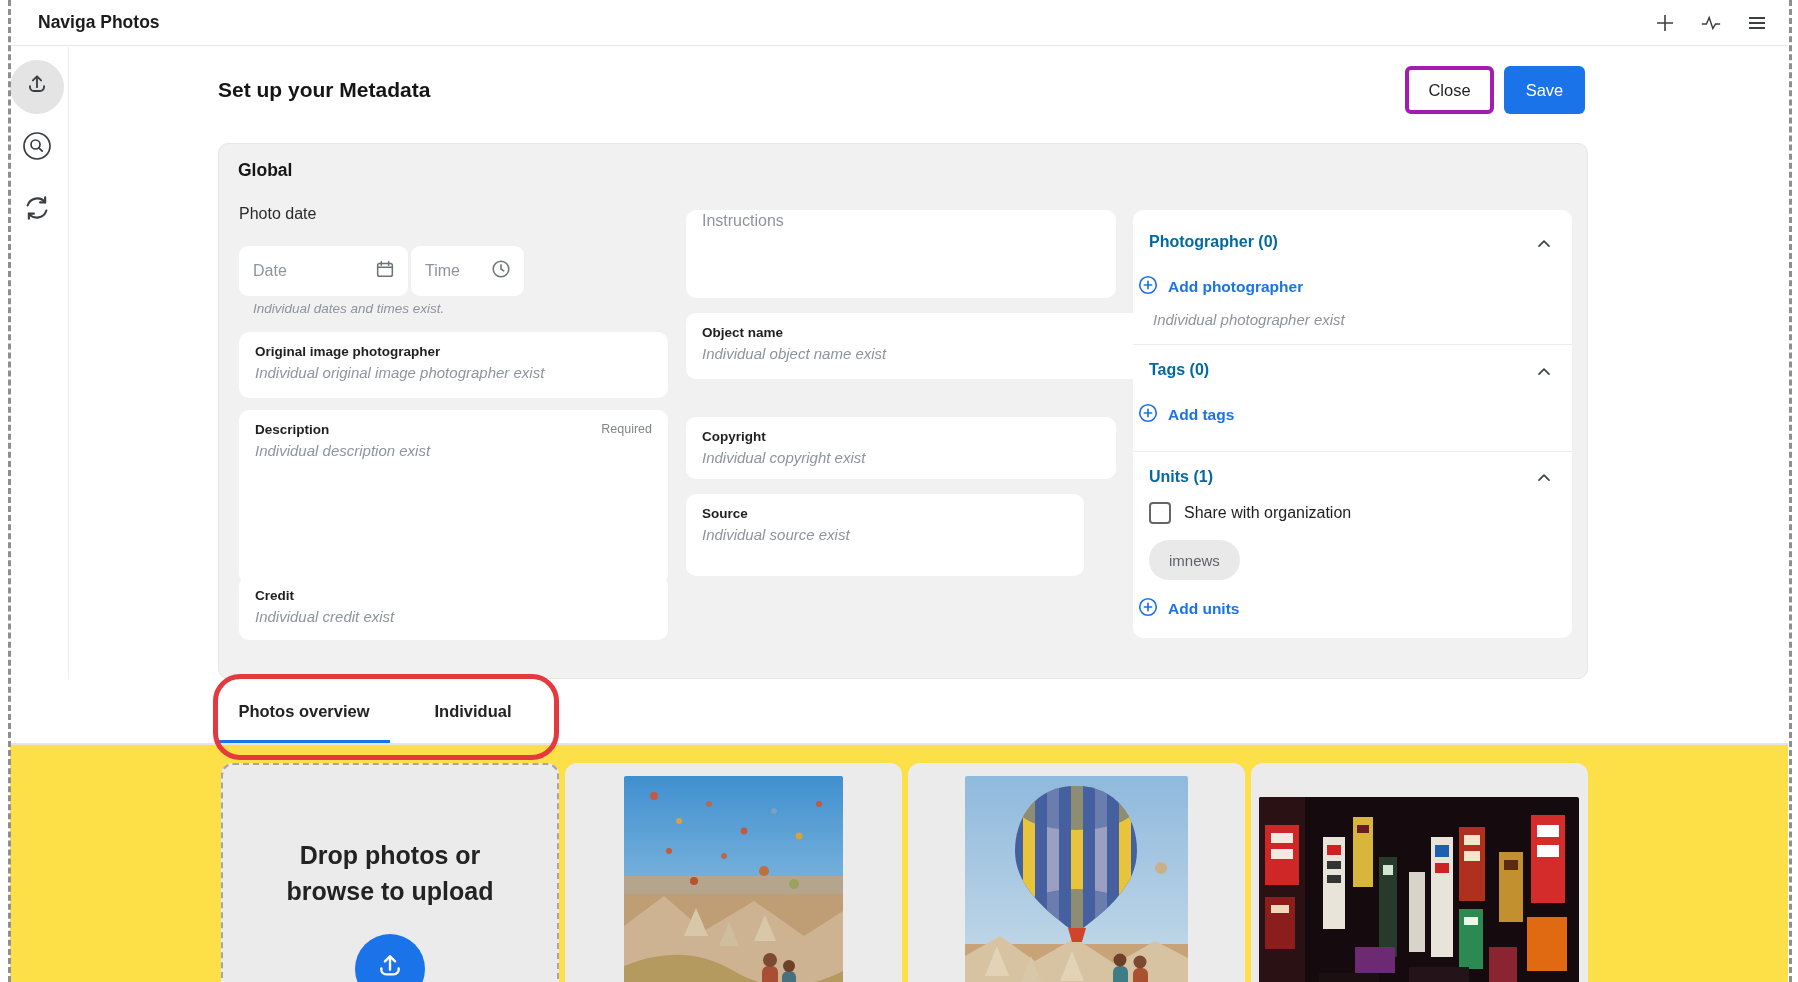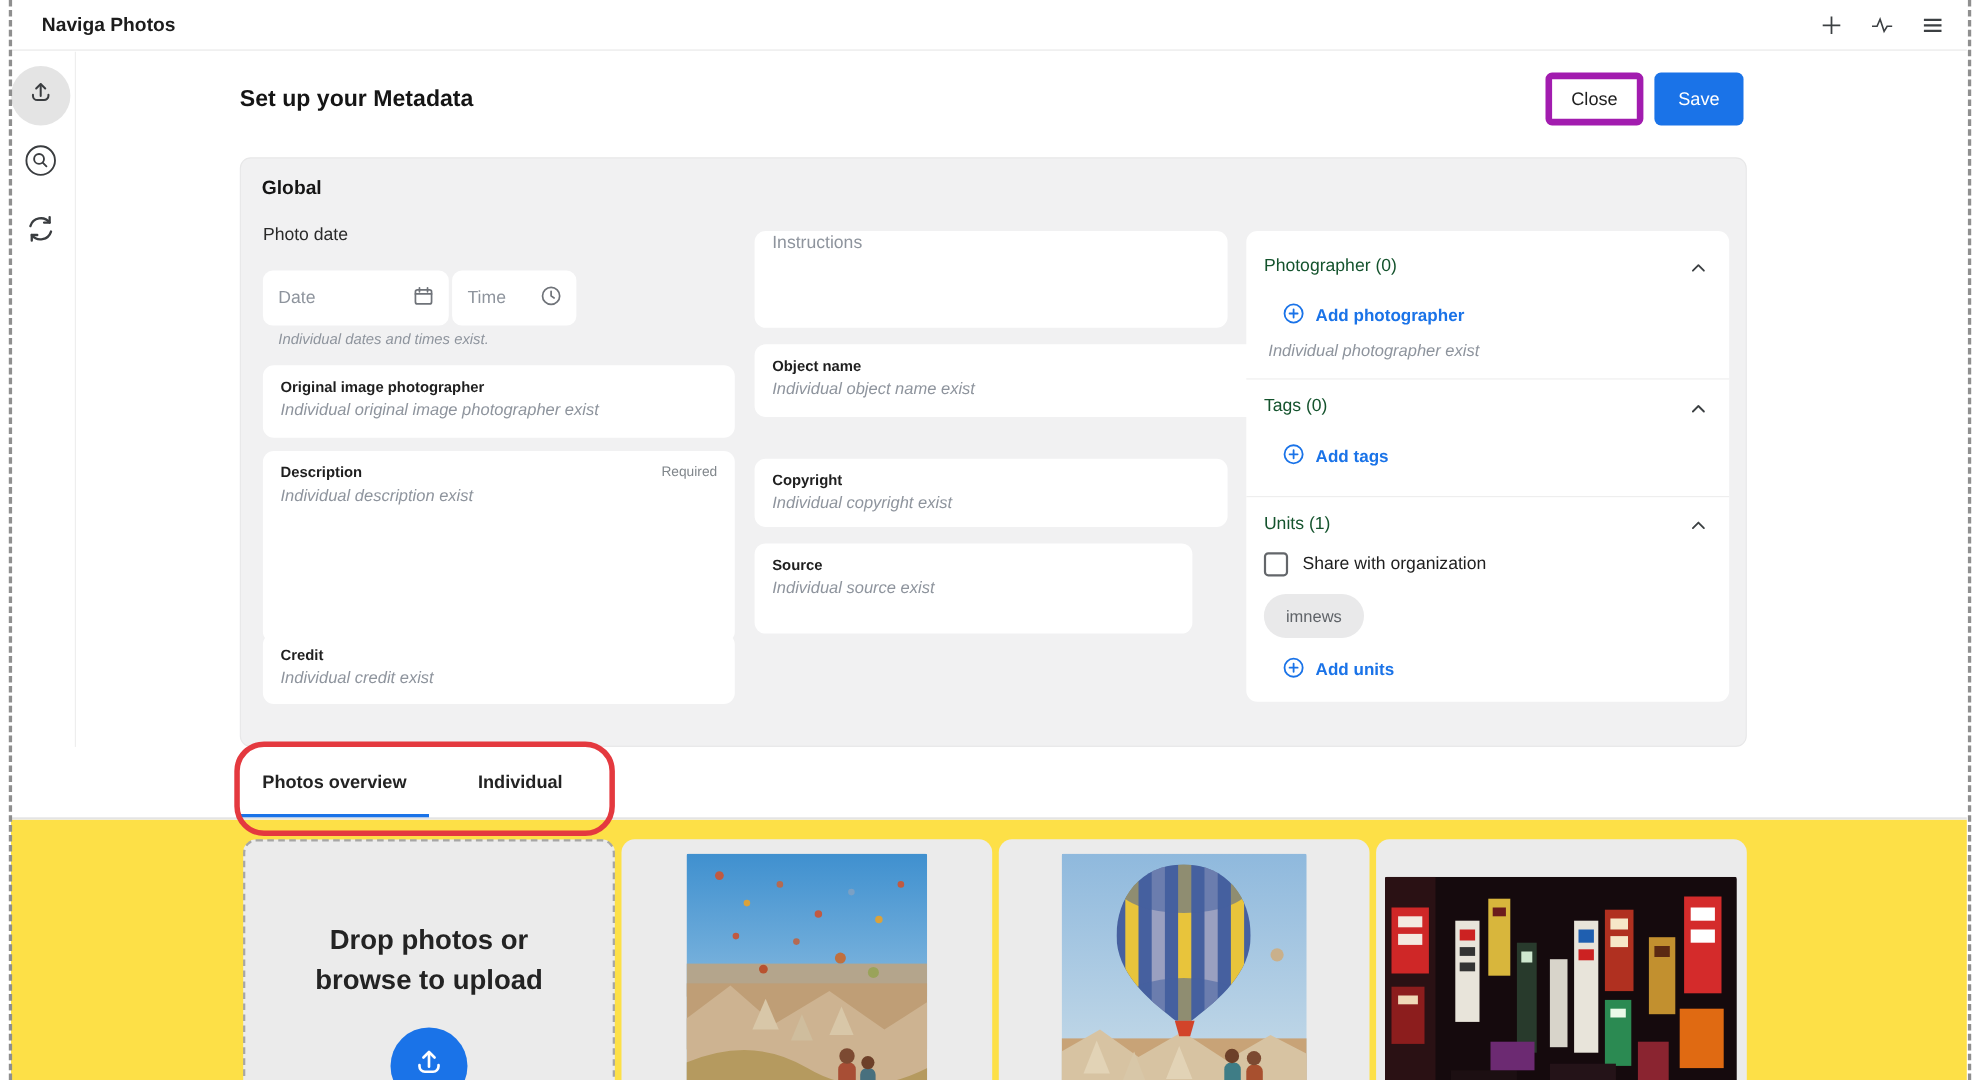--- a/index.html
+++ b/index.html
@@ -26,21 +26,21 @@
   .sb-btn { position:absolute; display:flex; align-items:center; justify-content:center; cursor:pointer; }
   .sb-upload { left:0; top:13px; width:54px; height:54px; border-radius:50%; background:#e4e4e4; }
   .sb-search { left:11px; top:85px; width:32px; height:32px; }
   .sb-sync   { left:11px; top:147px; width:32px; height:32px; }
   .sb-btn svg { stroke:#3a3d40; }
 
   
   .panel-title { position:absolute; left:218px; top:78px; font-size:21px; font-weight:bold; color:#151515; }
   .btn { position:absolute; top:66px; height:48px; border-radius:6px; font-size:16.5px;
          font-family:"Liberation Sans", sans-serif; display:flex; align-items:center; justify-content:center; cursor:pointer; }
-  .btn-close { left:1405px; width:89px; background:#fff; border:6px solid #a21caf; color:#1f1f1f; }
+  .btn-close { left:1405px; width:89px; background:#fff; border:4px solid #a21caf; color:#1f1f1f; }
   .btn-save { left:1504px; width:81px; background:#1a73e8; border:none; color:#fff; }
 
   
   .global-card { position:absolute; left:218px; top:143px; width:1370px; height:536px;
                  background:#f1f1f2; border:1px solid #e7e7e8; border-radius:10px; }
   .g-title { position:absolute; left:19px; top:16px; font-size:17.5px; font-weight:bold; color:#151515; }
   .pd-label { position:absolute; left:20px; top:61px; font-size:16px; color:#2a2a2a; }
   .mini-input { position:absolute; height:50px; background:#fff; border:none; border-radius:9px;
                 display:flex; align-items:center; padding:0 12px 0 14px; }
   .mini-input input { border:none; outline:none; width:100%; font-size:16px; color:#1f1f1f;
@@ -63,24 +63,24 @@
   .f-instr textarea { width:100%; height:100%; border:none; outline:none; resize:none; background:transparent;
                       font-family:"Liberation Sans", sans-serif; font-size:16px; color:#1f1f1f; padding:2px 16px; }
   .f-instr textarea::placeholder { color:#8e949d; opacity:1; }
   .f-object { left:467px; top:169px; width:478px; height:66px; }
   .f-copy   { left:467px; top:273px; width:430px; height:62px; }
   .f-source { left:467px; top:350px; width:398px; height:82px; }
 
   
   .right-card { position:absolute; left:914px; top:66px; width:439px; height:428px; background:#fff; border-radius:10px; }
   .sec-divider { position:absolute; left:0; right:0; height:0; border-top:1px solid #ededed; }
-  .sec-title { position:absolute; left:16px; font-size:16px; font-weight:normal; color:#14532d; }
+  .sec-title { position:absolute; left:16px; font-size:16px; font-weight:bold; color:#0369a1; }
   .chev { position:absolute; right:16px; width:24px; height:24px; display:flex; align-items:center; justify-content:center; cursor:pointer; }
   .chev svg { stroke:#3c4043; }
-  .add-link { position:absolute; left:32px; display:flex; align-items:center; gap:9px; color:#1a73e8;
+  .add-link { position:absolute; left:4px; display:flex; align-items:center; gap:9px; color:#1a73e8;
               font-size:15.5px; font-weight:bold; cursor:pointer;text-align:right; }
   .add-link svg { stroke:#1a73e8; }
   .sec-helper { position:absolute; left:20px; font-size:15px; font-style:italic; color:#8e949d; }
   .share-row { position:absolute; left:16px; top:292px; display:flex; align-items:center; gap:13px; cursor:pointer; }
   .checkbox { width:22px; height:22px; border:2px solid #63666a; border-radius:4px; background:#fff; }
   .share-label { font-size:16px; color:#1f1f1f; }
   .chip { position:absolute; left:16px; top:330px; height:40px; border-radius:20px; background:#e9e9ea;
           display:flex; align-items:center; padding:0 20px; font-size:15px; color:#5f6368; }
 
   

